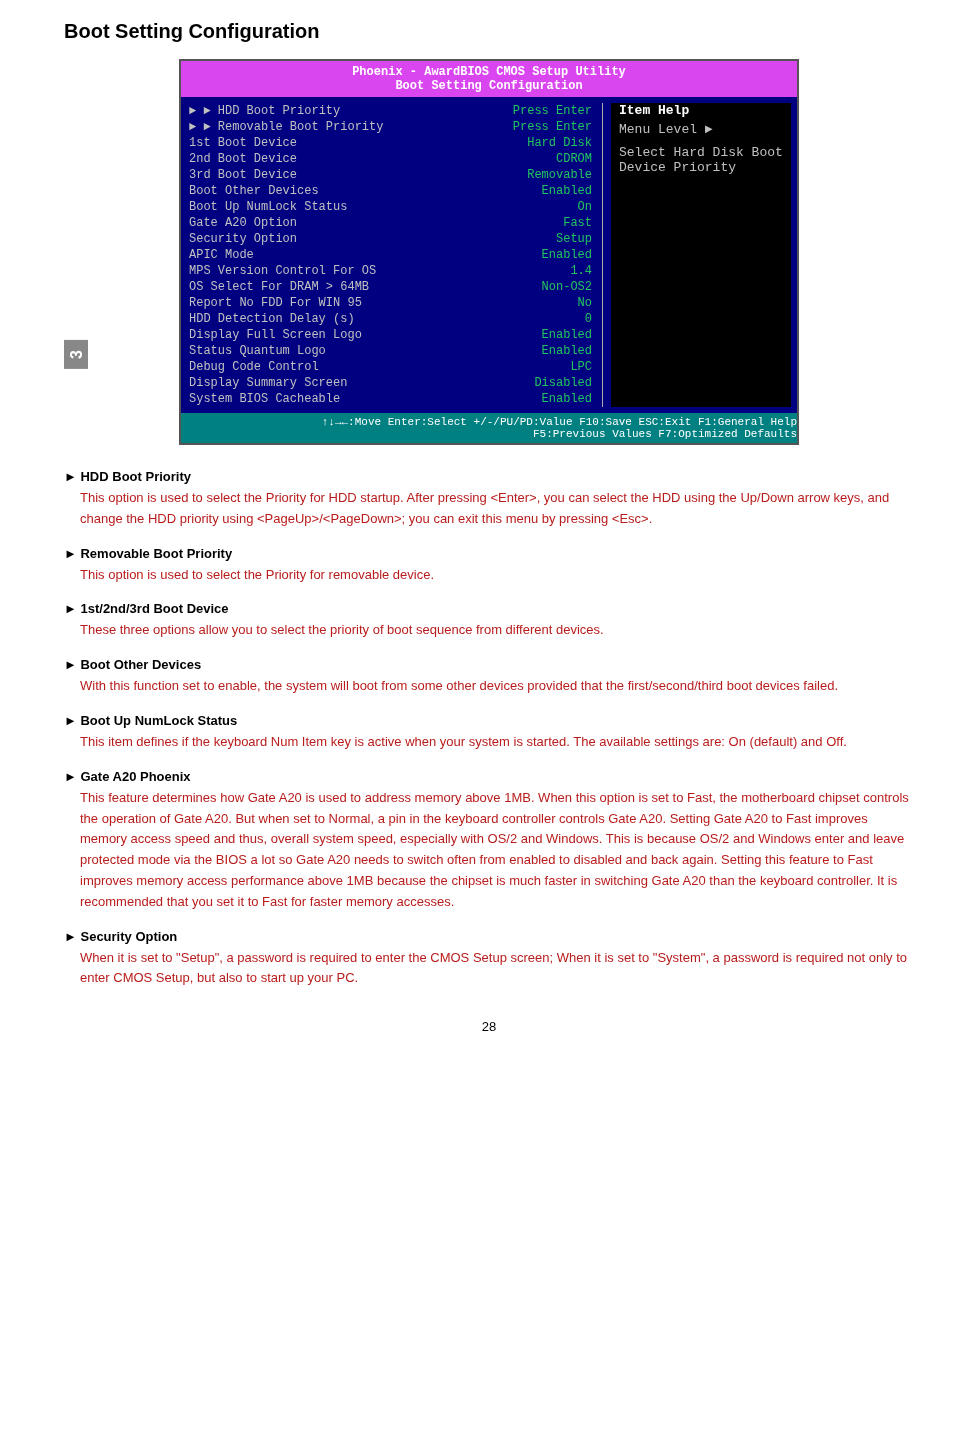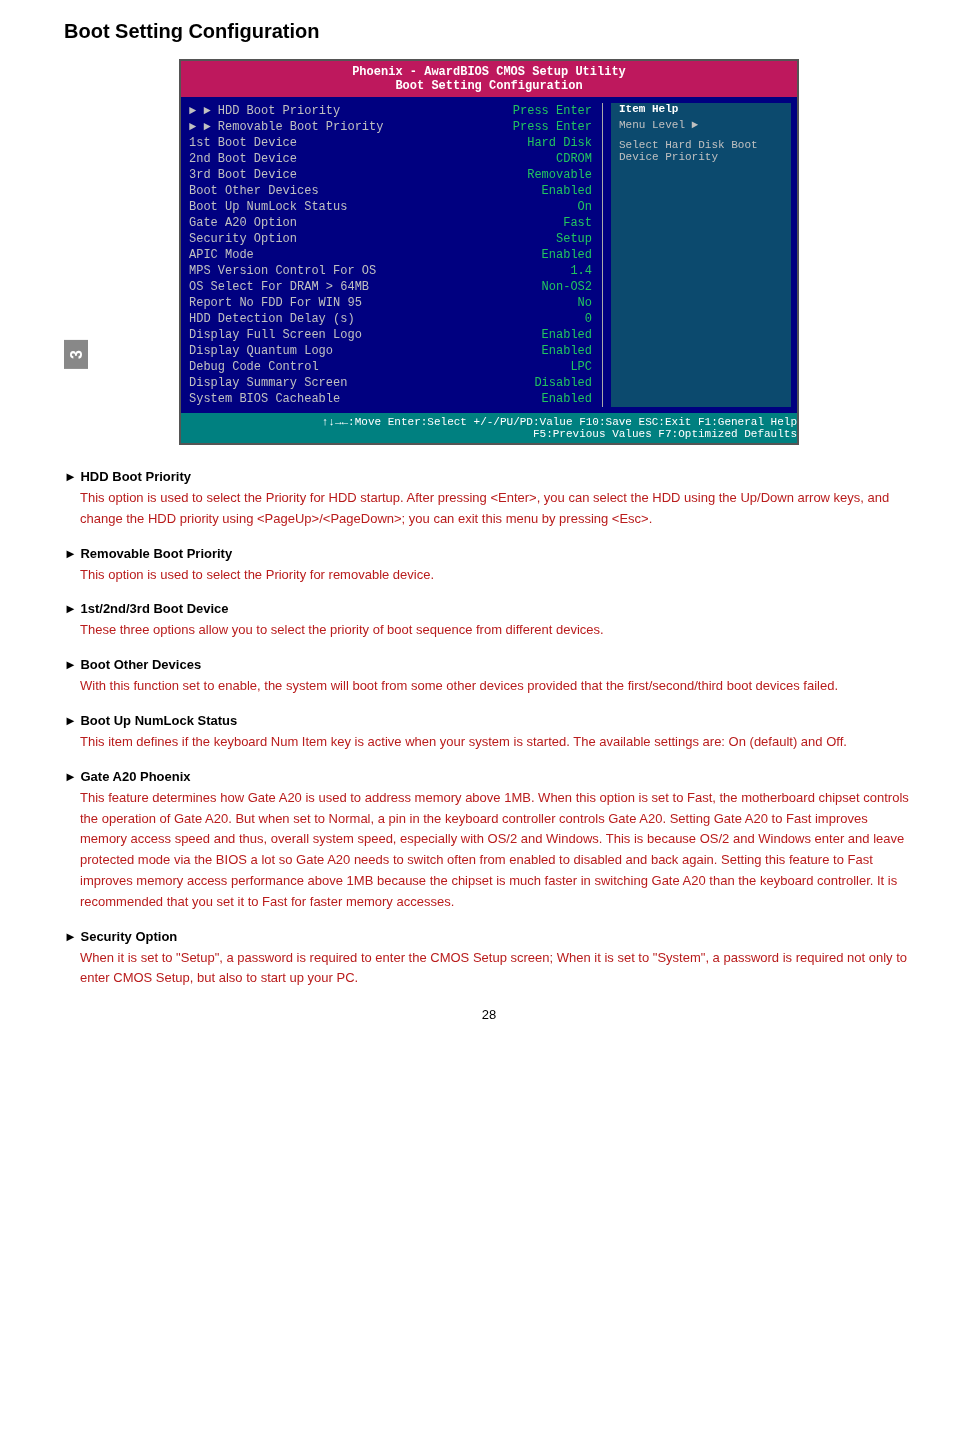--- a/index.html
+++ b/index.html
@@ -27,21 +27,21 @@
       color: #fff;
       font-family: 'Courier New', monospace;
       font-size: 12px;
       margin-bottom: 24px;
       width: 620px;
       margin-left: auto;
       margin-right: auto;
     }
 
     .bios-title-bar {
-      background: #be185d;
+      background: #d946ef;
       color: #fff;
       text-align: center;
       padding: 4px 0;
       font-weight: bold;
     }
 
     .bios-body {
       display: flex;
       padding: 6px;
       gap: 4px;
@@ -75,23 +75,23 @@
     .bios-row-label.arrow::before {
       content: '► ';
       color: #c0c0c0;
     }
 
     .bios-row-value {
       color: #22c55e;
     }
 
     .item-help-box {
-      background: #0c4a6e;
+      background: #000000;
       color: #c0c0c0;
-      font-size: 11px;
+      font-size: 13px;
     }
 
     .item-help-title {
       color: #fff;
       font-weight: bold;
       margin-bottom: 4px;
     }
 
     .bios-footer {
       background: #008080;
@@ -115,21 +115,21 @@
     .section-body {
       margin-left: 16px;
       margin-bottom: 8px;
       line-height: 1.6;
       font-size: 13px;
       color: #b91c1c;
     }
 
     .page-number {
       text-align: center;
-      margin-top: 18px;
+      margin-top: 30px;
       font-size: 13px;
     }
 
     .sidebar-number {
       position: absolute;
       left: 0;
       top: 320px;
       writing-mode: vertical-rl;
       transform: rotate(180deg);
       background: #888;
@@ -216,21 +216,21 @@
             </div>
             <div class="bios-row">
               <span class="bios-row-label">    HDD Detection Delay (s)</span>
               <span class="bios-row-value">0</span>
             </div>
             <div class="bios-row">
               <span class="bios-row-label">    Display Full Screen Logo</span>
               <span class="bios-row-value">Enabled</span>
             </div>
             <div class="bios-row">
-              <span class="bios-row-label">    Display Quantum Logo</span>
+              <span class="bios-row-label">    Status Quantum Logo</span>
               <span class="bios-row-value">Enabled</span>
             </div>
             <div class="bios-row">
               <span class="bios-row-label">    Debug Code Control</span>
               <span class="bios-row-value">LPC</span>
             </div>
             <div class="bios-row">
               <span class="bios-row-label">    Display Summary Screen</span>
               <span class="bios-row-value">Disabled</span>
             </div>

